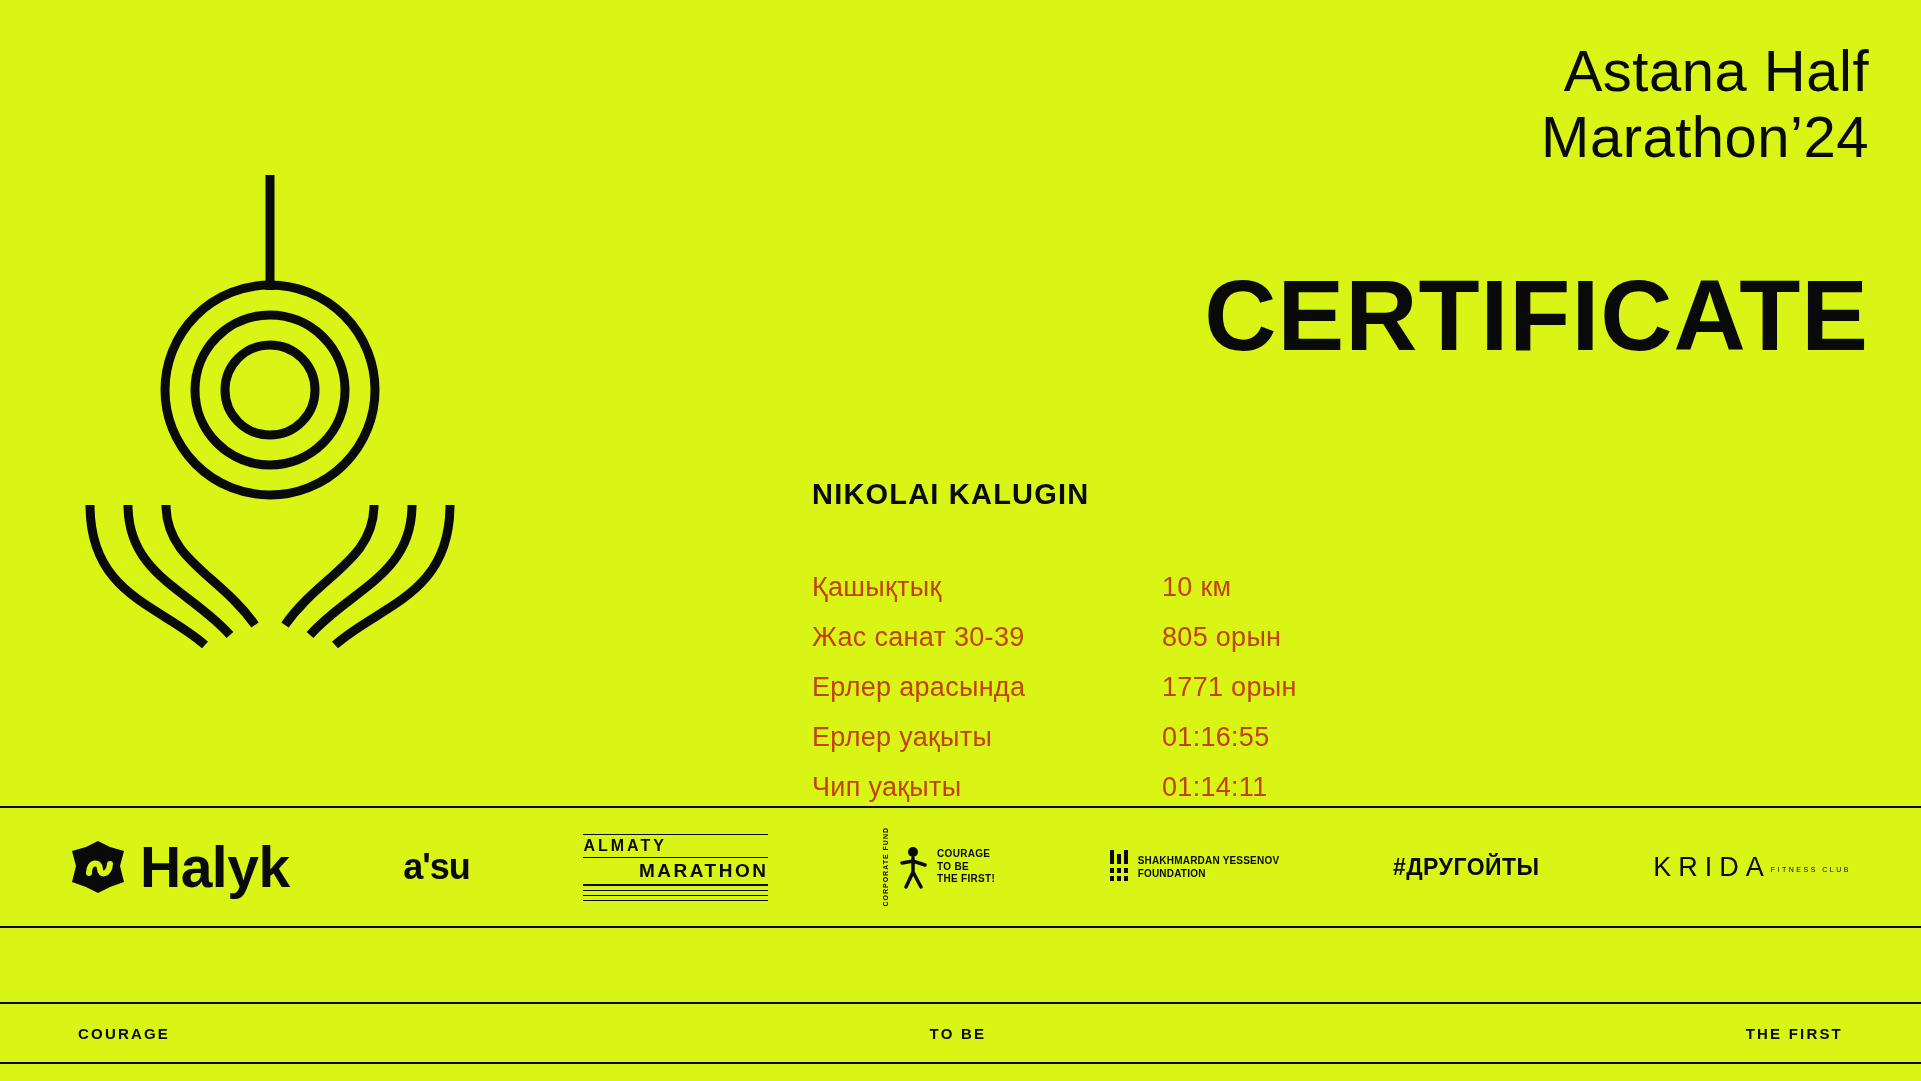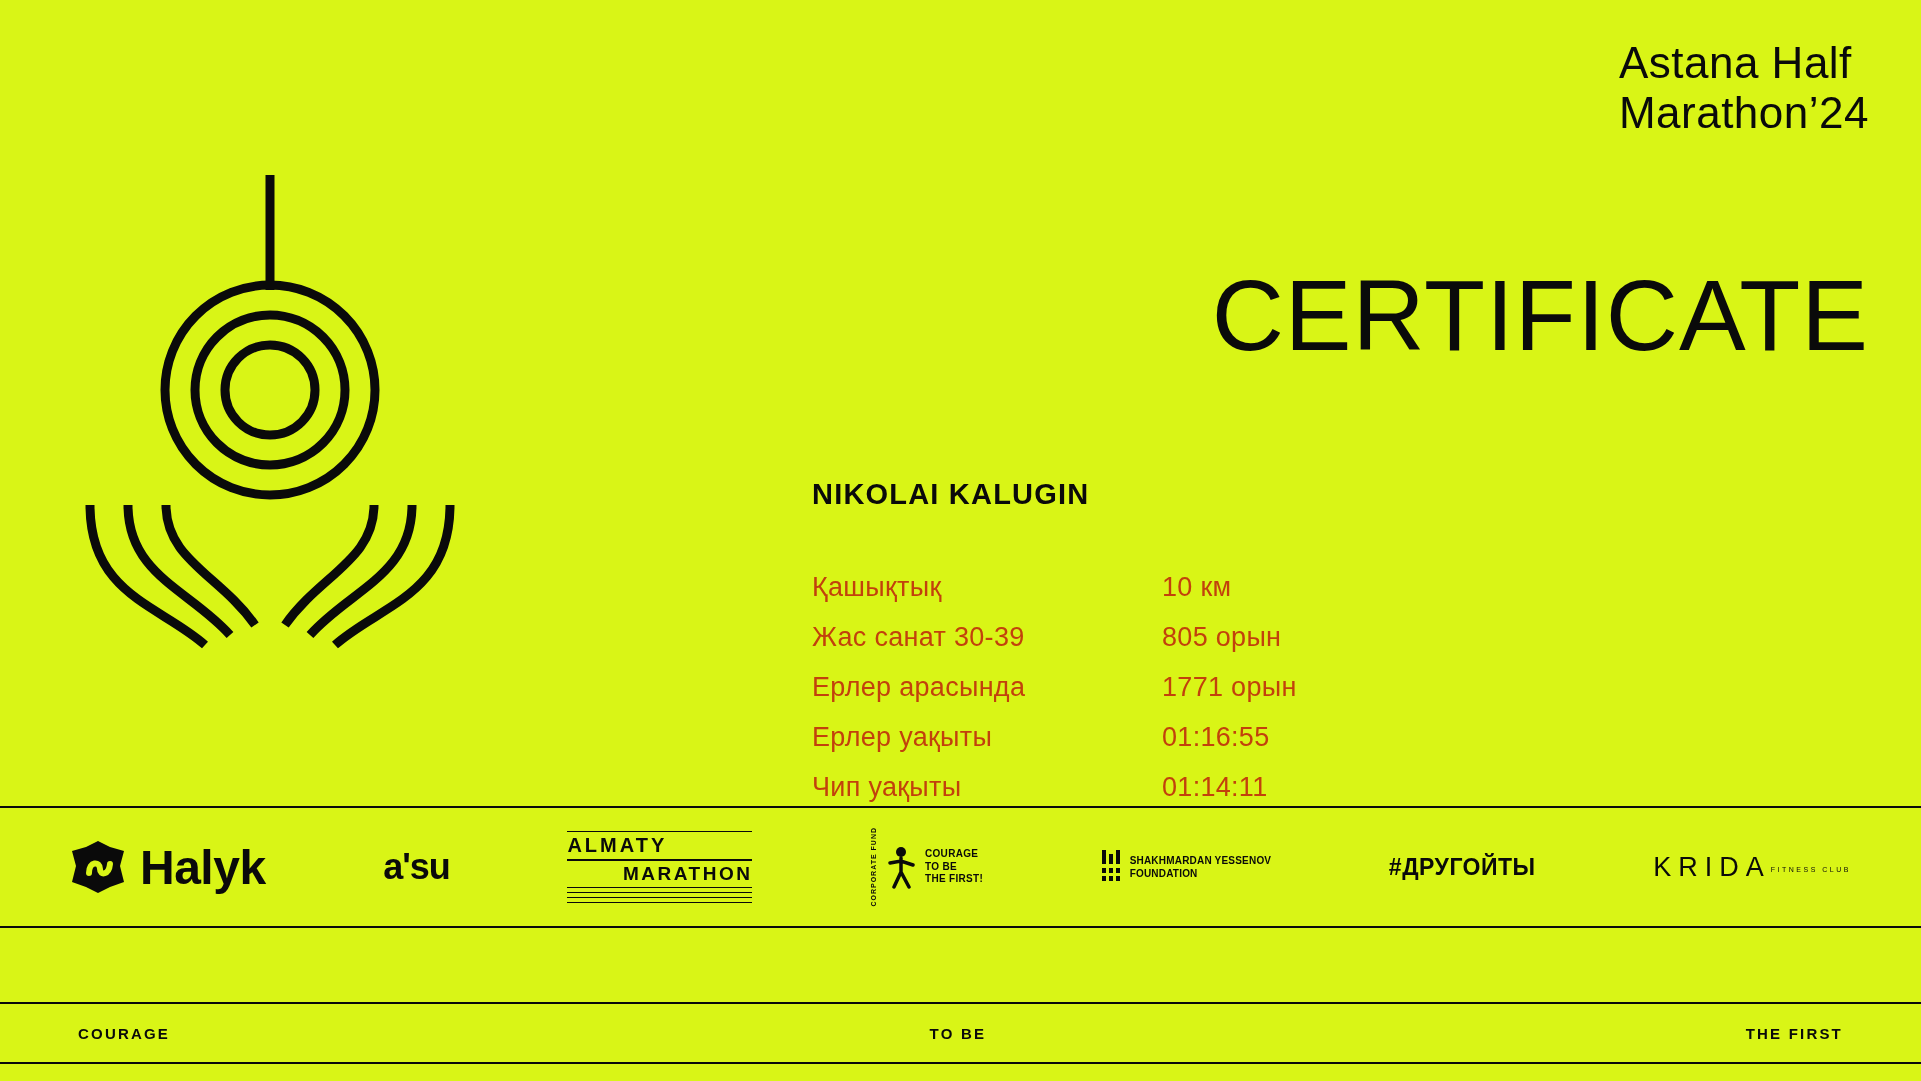--- a/index.html
+++ b/index.html
@@ -17,34 +17,35 @@
     background: #d9f516;
     overflow: hidden;
     box-sizing: border-box;
   }
 
   
   .event-title {
     position: absolute;
     right: 52px;
     top: 38px;
-    font-size: 44px;
+    text-align: right;
+    font-size: 58px;
     line-height: 1.14;
     font-weight: 500;
     letter-spacing: 0.5px;
     color: #0a0a0a;
     white-space: pre-line;
   }
   .cert-word {
     position: absolute;
     right: 52px;
     top: 265px;
     font-size: 100px;
     line-height: 1;
-    font-weight: 400;
+    font-weight: 700;
     letter-spacing: 1px;
     color: #0a0a0a;
   }
 
   
   .logo-wrap {
     position: absolute;
     left: 80px;
     top: 175px;
     width: 380px;
@@ -111,40 +112,40 @@
   .sponsor {
     display: flex;
     align-items: center;
     justify-content: center;
     color: #0a0a0a;
   }
 
   
   .halyk { gap: 14px; }
   .halyk-text {
-    font-size: 48px;
+    font-size: 57px;
     font-weight: 700;
     letter-spacing: -0.5px;
   }
   
   .asu-text {
     font-size: 36px;
     font-weight: 700;
     letter-spacing: -1px;
   }
   
   .almaty {
     flex-direction: column;
     align-items: stretch;
     width: 185px;
   }
   .almaty .ln { height: 1.5px; background: #0a0a0a; margin: 2px 0; }
   .almaty .ln.thin { height: 1px; }
   .almaty-t1 {
-    font-size: 20px;
+    font-size: 16px;
     font-weight: 700;
     letter-spacing: 3px;
     text-align: left;
   }
   .almaty-t2 {
     font-size: 19px;
     font-weight: 700;
     letter-spacing: 2.5px;
     text-align: right;
   }

